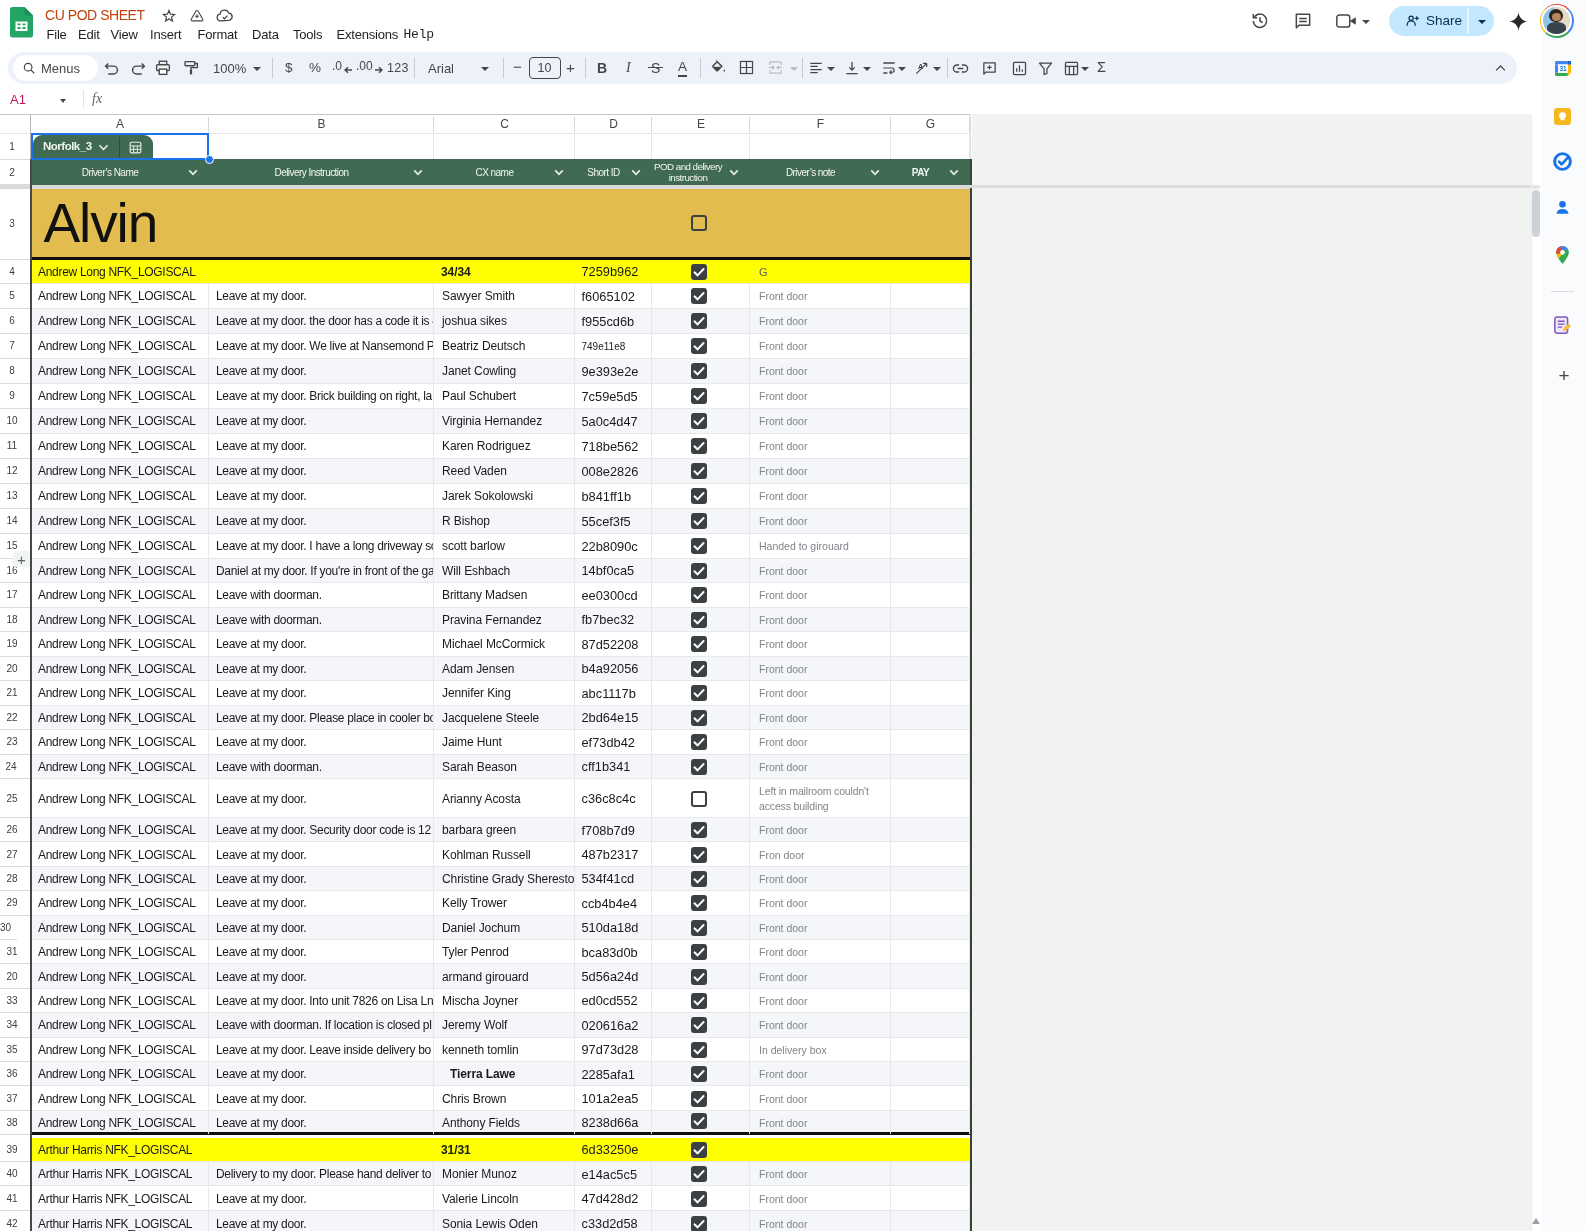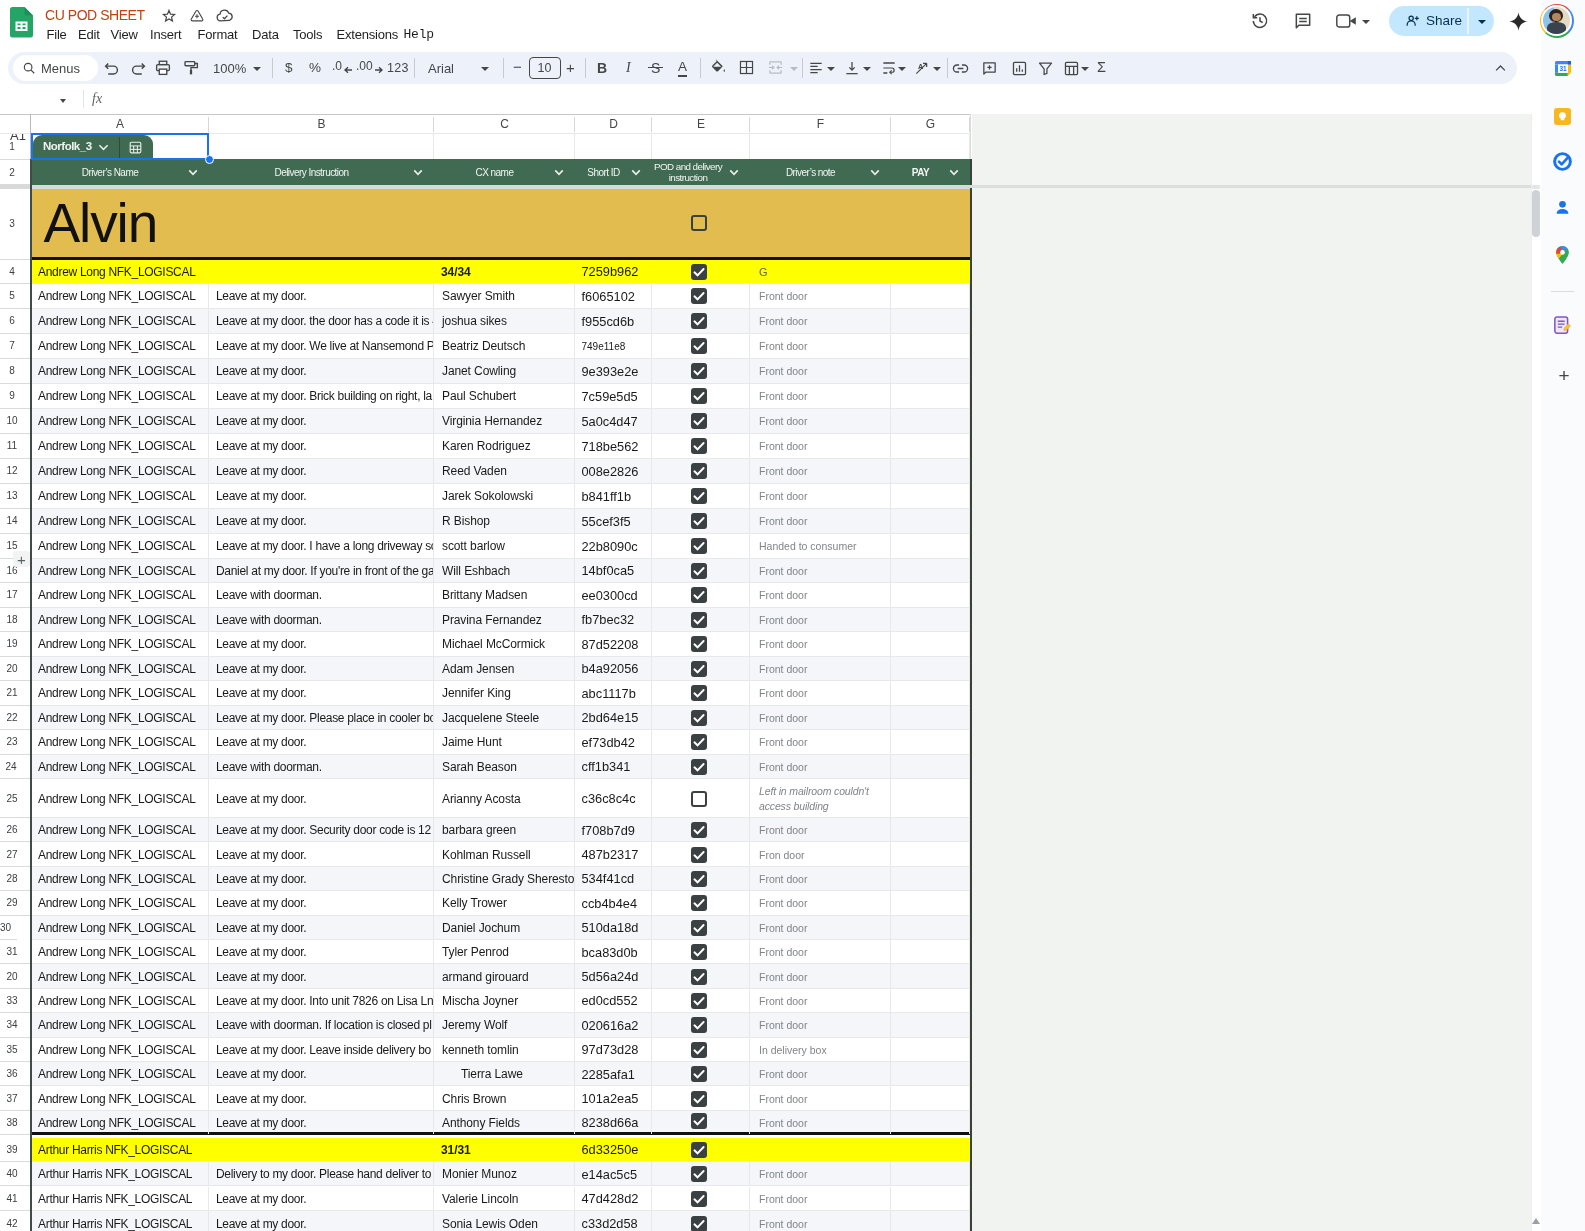--- a/index.html
+++ b/index.html
@@ -157,21 +157,21 @@
 <svg class="ic" style="left:1063px;top:60px" width="17" height="17" viewBox="0 0 24 24">
     <rect x="3.5" y="3.5" width="17" height="17" rx="1.5" fill="none" stroke="#444746" stroke-width="1.8"></rect>
     <path d="M3.5 9 h17 M9 9 V20.5 M15 9 V20.5" stroke="#444746" stroke-width="1.8"></path>
   </svg>
 <div class="abs" style="left:1081px;top:66px;line-height:0"><span class="car"></span></div>
 <div class="abs" style="left:1097px;top:59px;font-size:14.5px;color:#444746;">Σ</div>
 <svg class="ic" style="left:1493px;top:61px" width="15" height="15" viewBox="0 0 24 24">
     <path d="M5 15 l7 -7 7 7" fill="none" stroke="#444746" stroke-width="2"></path>
   </svg>
 <div class="abs" style="left:0;top:85px;width:1531px;height:28px;background:#fff;"></div>
-<div class="abs" style="left:10px;top:92px;font-size:13px;color:#404040;margin-top:36px;">A1</div>
+<div class="abs" style="left:10px;top:92px;font-size:13px;color:#be185d;">A1</div>
 <div class="abs" style="left:60px;top:98px;line-height:0"><span class="car" style="border-left-width:3.5px;border-right-width:3.5px;border-top-width:4px;"></span></div>
 <div class="abs" style="left:83px;top:90px;width:1px;height:18px;background:#e0e3e7;"></div>
 <div class="abs" style="left:92px;top:90.5px;font-size:14px;font-style:italic;color:#5f6368;font-family:'Liberation Serif',serif;">fx</div>
 <div class="abs" style="left:0;top:113.5px;width:970px;height:20.5px;background:#ffffff;border-top:1px solid #c7c7c7;border-bottom:1px solid #e7e8ea;"></div>
 <div class="abs" style="left:31px;top:114.5px;width:178px;height:18.5px;display:flex;align-items:center;justify-content:center;font-size:12px;color:#444746;">A</div>
 <div class="abs" style="left:208px;top:116.5px;width:1px;height:15.5px;background:#d5d7d9;"></div>
 <div class="abs" style="left:209px;top:114.5px;width:225px;height:18.5px;display:flex;align-items:center;justify-content:center;font-size:12px;color:#444746;">B</div>
 <div class="abs" style="left:433px;top:116.5px;width:1px;height:15.5px;background:#d5d7d9;"></div>
 <div class="abs" style="left:434px;top:114.5px;width:141px;height:18.5px;display:flex;align-items:center;justify-content:center;font-size:12px;color:#444746;">C</div>
 <div class="abs" style="left:574px;top:116.5px;width:1px;height:15.5px;background:#d5d7d9;"></div>
@@ -440,21 +440,21 @@
     <div style="position:absolute;left:718px;top:0;width:1px;height:24.0px;background:#e7e8ea;"></div>
     <div style="position:absolute;left:859px;top:0;width:1px;height:24.0px;background:#e7e8ea;"></div>
     <div style="position:absolute;left:938px;top:0;width:1px;height:24.0px;background:#e7e8ea;"></div>
     <div class="cell" style="left:0;width:177px;padding-left:7px;">Andrew Long NFK_LOGISCAL</div>
     <div class="cell" style="left:178px;width:224px;padding-left:7px;">Leave at my door. I have a long driveway so</div>
     <div class="cell" style="left:403px;width:140px;padding-left:8px;letter-spacing:-0.1px;">scott barlow</div>
     <div class="cell" style="left:544px;width:76px;padding-left:6.5px;font-size:12.8px;letter-spacing:0;">22b8090c</div>
     <div style="position:absolute;left:660px;top:4.5px;width:16px;height:16px;background:#3b4043;border-radius:3px;"><svg width="16" height="16" viewBox="0 0 16 16">
         <path d="M3.4 8.3 L6.5 11.3 L12.6 5" stroke="#ffffff" stroke-width="1.9" fill="none" stroke-linecap="round"></path>
       </svg></div>
-    <div style="position:absolute;left:728px;top:0;height:25.0px;display:flex;align-items:center;font-size:10.5px;color:#80858a;">Handed to consumer</div>
+    <div style="position:absolute;left:728px;top:0;height:25.0px;display:flex;align-items:center;font-size:10.5px;color:#80858a;">Handed to girouard</div>
   </div>
 <div class="abs" style="left:0;top:558.5px;width:30px;padding-right:6px;height:24.5px;border-bottom:1px solid #d9dadb;display:flex;align-items:center;justify-content:center;font-size:10px;color:#3c4043;">16</div>
 <div class="abs" style="left:31px;top:558.5px;width:939px;height:24.5px;background:#f4f6f9;border-bottom:1px solid #e7e8ea;"></div>
 <div class="abs" style="left:31px;top:558.5px;width:939px;height:24.5px;">
     <div style="position:absolute;left:177px;top:0;width:1px;height:23.5px;background:#e7e8ea;"></div>
     <div style="position:absolute;left:402px;top:0;width:1px;height:23.5px;background:#e7e8ea;"></div>
     <div style="position:absolute;left:543px;top:0;width:1px;height:23.5px;background:#e7e8ea;"></div>
     <div style="position:absolute;left:620px;top:0;width:1px;height:23.5px;background:#e7e8ea;"></div>
     <div style="position:absolute;left:718px;top:0;width:1px;height:23.5px;background:#e7e8ea;"></div>
     <div style="position:absolute;left:859px;top:0;width:1px;height:23.5px;background:#e7e8ea;"></div>
@@ -628,21 +628,21 @@
     <div style="position:absolute;left:543px;top:0;width:1px;height:38.0px;background:#e7e8ea;"></div>
     <div style="position:absolute;left:620px;top:0;width:1px;height:38.0px;background:#e7e8ea;"></div>
     <div style="position:absolute;left:718px;top:0;width:1px;height:38.0px;background:#e7e8ea;"></div>
     <div style="position:absolute;left:859px;top:0;width:1px;height:38.0px;background:#e7e8ea;"></div>
     <div style="position:absolute;left:938px;top:0;width:1px;height:38.0px;background:#e7e8ea;"></div>
     <div class="cell" style="left:0;width:177px;padding-left:7px;">Andrew Long NFK_LOGISCAL</div>
     <div class="cell" style="left:178px;width:224px;padding-left:7px;">Leave at my door.</div>
     <div class="cell" style="left:403px;width:140px;padding-left:8px;letter-spacing:-0.1px;">Arianny Acosta</div>
     <div class="cell" style="left:544px;width:76px;padding-left:6.5px;font-size:12.8px;letter-spacing:0;">c36c8c4c</div>
     <div style="position:absolute;left:660px;top:11.5px;width:16px;height:16px;box-sizing:border-box;border:2.2px solid #3b4043;border-radius:3px;"></div>
-    <div style="position:absolute;left:728px;top:0;height:39.0px;display:flex;align-items:center;font-style:italic;">
+    <div style="position:absolute;left:728px;top:0;height:39.0px;display:flex;align-items:center;">
       <span class="note" style="line-height:15px;">Left in mailroom couldn't<br>access building</span>
     </div>
   </div>
 <div class="abs" style="left:0;top:818.0px;width:30px;padding-right:6px;height:24.4px;border-bottom:1px solid #d9dadb;display:flex;align-items:center;justify-content:center;font-size:10px;color:#3c4043;">26</div>
 <div class="abs" style="left:31px;top:818.0px;width:939px;height:24.4px;background:#f4f6f9;border-bottom:1px solid #e7e8ea;"></div>
 <div class="abs" style="left:31px;top:818.0px;width:939px;height:24.4px;">
     <div style="position:absolute;left:177px;top:0;width:1px;height:23.4px;background:#e7e8ea;"></div>
     <div style="position:absolute;left:402px;top:0;width:1px;height:23.4px;background:#e7e8ea;"></div>
     <div style="position:absolute;left:543px;top:0;width:1px;height:23.4px;background:#e7e8ea;"></div>
     <div style="position:absolute;left:620px;top:0;width:1px;height:23.4px;background:#e7e8ea;"></div>
@@ -834,21 +834,21 @@
 <div class="abs" style="left:31px;top:1062.0px;width:939px;height:24.4px;">
     <div style="position:absolute;left:177px;top:0;width:1px;height:23.4px;background:#e7e8ea;"></div>
     <div style="position:absolute;left:402px;top:0;width:1px;height:23.4px;background:#e7e8ea;"></div>
     <div style="position:absolute;left:543px;top:0;width:1px;height:23.4px;background:#e7e8ea;"></div>
     <div style="position:absolute;left:620px;top:0;width:1px;height:23.4px;background:#e7e8ea;"></div>
     <div style="position:absolute;left:718px;top:0;width:1px;height:23.4px;background:#e7e8ea;"></div>
     <div style="position:absolute;left:859px;top:0;width:1px;height:23.4px;background:#e7e8ea;"></div>
     <div style="position:absolute;left:938px;top:0;width:1px;height:23.4px;background:#e7e8ea;"></div>
     <div class="cell" style="left:0;width:177px;padding-left:7px;">Andrew Long NFK_LOGISCAL</div>
     <div class="cell" style="left:178px;width:224px;padding-left:7px;">Leave at my door.</div>
-    <div class="cell" style="left:422px;width:140px;padding-left:8px;letter-spacing:-0.1px;">Tierra Lawe</div>
+    <div class="cell" style="left:411px;width:140px;padding-left:8px;letter-spacing:-0.1px;font-weight:bold;">Tierra Lawe</div>
     <div class="cell" style="left:544px;width:76px;padding-left:6.5px;font-size:12.8px;letter-spacing:0;">2285afa1</div>
     <div style="position:absolute;left:660px;top:4.199999999999999px;width:16px;height:16px;background:#3b4043;border-radius:3px;"><svg width="16" height="16" viewBox="0 0 16 16">
         <path d="M3.4 8.3 L6.5 11.3 L12.6 5" stroke="#ffffff" stroke-width="1.9" fill="none" stroke-linecap="round"></path>
       </svg></div>
     <div style="position:absolute;left:728px;top:0;height:24.4px;display:flex;align-items:center;font-size:10.5px;color:#80858a;">Front door</div>
   </div>
 <div class="abs" style="left:0;top:1086.4px;width:30px;padding-right:6px;height:24.4px;border-bottom:1px solid #d9dadb;display:flex;align-items:center;justify-content:center;font-size:10px;color:#3c4043;">37</div>
 <div class="abs" style="left:31px;top:1086.4px;width:939px;height:24.4px;background:#ffffff;border-bottom:1px solid #e7e8ea;"></div>
 <div class="abs" style="left:31px;top:1086.4px;width:939px;height:24.4px;">
     <div style="position:absolute;left:177px;top:0;width:1px;height:23.4px;background:#e7e8ea;"></div>

